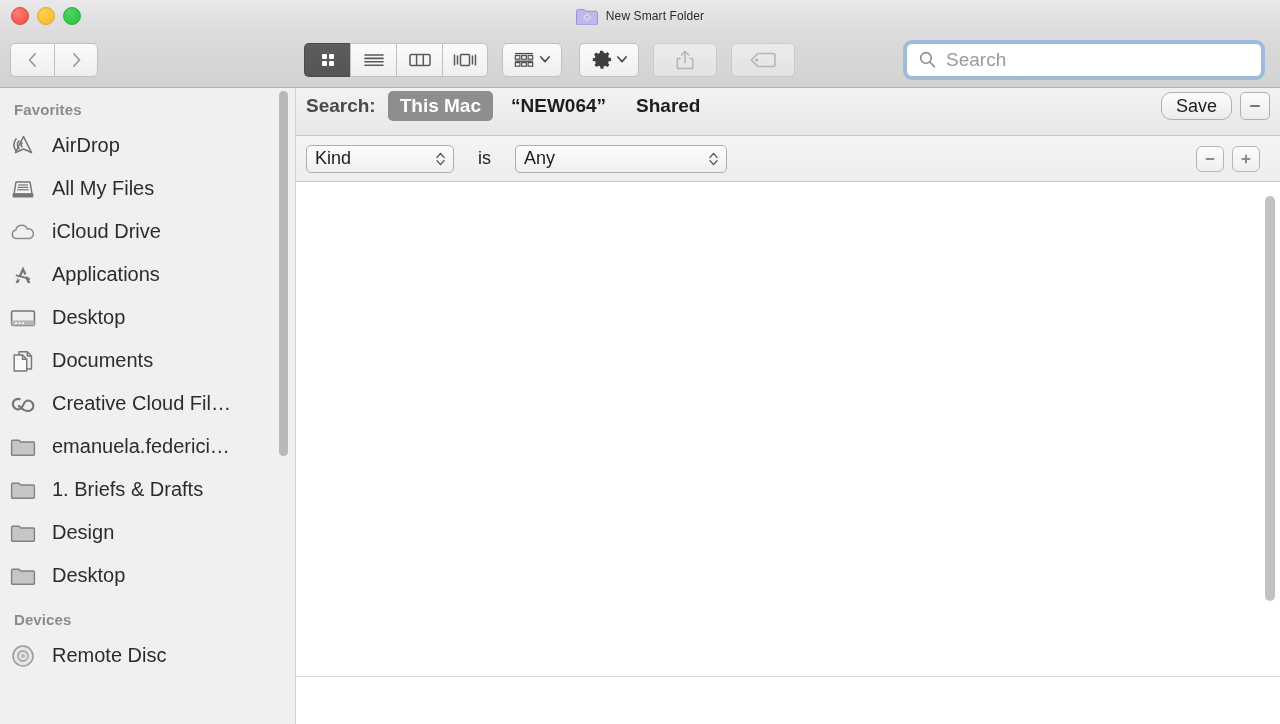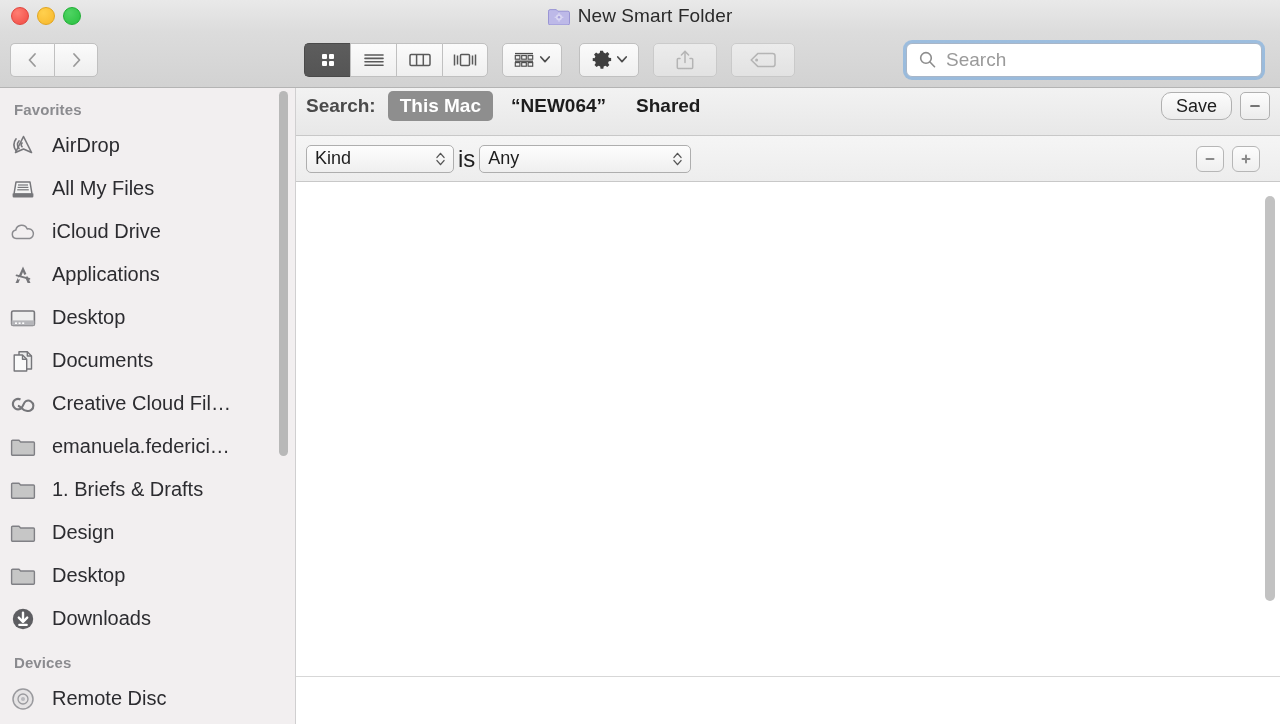--- a/index.html
+++ b/index.html
@@ -32,21 +32,21 @@
   .light.close  { background: radial-gradient(circle at 35% 30%, #ff7e72, #f04a43); border: 0.5px solid #e0443d; }
   .light.min    { background: radial-gradient(circle at 35% 30%, #ffd04e, #f7b72b); border: 0.5px solid #e1a51f; }
   .light.max    { background: radial-gradient(circle at 35% 30%, #4fd463, #28c03f); border: 0.5px solid #1fae34; }
 
   .title-center {
     position: absolute; left: 0; right: 0; top: 0; height: 32px;
     display: flex; align-items: center; justify-content: center; gap: 8px;
     pointer-events: none;
   }
   .title-text {
-    font-size: 19px; color: #2a2a2a; letter-spacing: 0.1px;
+    font-size: 12px; color: #2a2a2a; letter-spacing: 0.1px;
   }
   .smart-folder-icon { width: 22px; height: 17px; position: relative; display:block; }
 
   
   .toolbar {
     position: relative;
     height: 56px;
     flex: 0 0 56px;
     background: linear-gradient(to bottom, #dcdcdc 0%, #d2d2d2 100%);
     border-bottom: 1px solid #b4b4b4;
@@ -174,21 +174,21 @@
     height: 28px;
     background: linear-gradient(to bottom, #fdfdfd, #efefef);
     border: 1px solid #aeaeae; border-radius: 5px;
     display: flex; align-items: center; padding: 0 8px;
     position: relative;
   }
   .popup.kind { width: 148px; }
   .popup.any  { width: 212px; margin-left: 0; }
   .popup-text { font-size: 18px; color: #1d1d1d; }
   .popup-arrows { position: absolute; right: 7px; display: flex; flex-direction: column; align-items: center; }
-  .is-word { font-size: 24px; color: #1d1d1d; margin: 0 4px; }
+  .is-word { font-size: 18px; color: #1d1d1d; margin: 0 24px; }
   .criteria-right { position: absolute; right: 20px; display: flex; gap: 8px; }
   .round-btn {
     width: 28px; height: 26px;
     background: linear-gradient(to bottom, #fcfcfc, #efefef);
     border: 1px solid #b6b6b6; border-radius: 6px;
     display: flex; align-items: center; justify-content: center;
   }
 
   .file-area { flex: 1 1 auto; background: #ffffff; position: relative; min-height: 0; }
   .content-scroll {
@@ -458,30 +458,20 @@
 
       <div class="side-item">
         <span class="side-ico">
           <svg width="28" height="22" viewBox="0 0 28 22">
             <path d="M2.6 5.2 a1 1 0 0 1 1 -1 h6.4 l1.6 1.8 h12.8 a1 1 0 0 1 1 1 v11.2 a1 1 0 0 1 -1 1 h-20.8 a1 1 0 0 1 -1 -1 z" fill="#c6c6c6" stroke="#808085" stroke-width="1.4" stroke-linejoin="round"></path>
           </svg>
         </span>
         <span class="side-label">Desktop</span>
       </div>
 
-      <div class="side-item">
-        <span class="side-ico">
-          <svg width="26" height="26" viewBox="0 0 26 26">
-            <circle cx="13" cy="13" r="10.2" fill="#5e5e62"></circle>
-            <path d="M13 6.6 v8.6 M8.8 11.6 L13 16 L17.2 11.6" fill="none" stroke="#ffffff" stroke-width="2.4" stroke-linecap="round" stroke-linejoin="round"></path>
-            <rect x="8.2" y="17.8" width="9.6" height="2.2" rx="1" fill="#ffffff"></rect>
-          </svg>
-        </span>
-        <span class="side-label">Downloads</span>
-      </div>
 
       <div class="side-header" style="padding-top:14px">Devices</div>
 
       <div class="side-item">
         <span class="side-ico">
           <svg width="26" height="26" viewBox="0 0 26 26">
             <circle cx="13" cy="13" r="10" fill="#e6e4e5" stroke="#9a9a9e" stroke-width="1.5"></circle>
             <circle cx="13" cy="13" r="5" fill="none" stroke="#9a9a9e" stroke-width="1.3"></circle>
             <circle cx="13" cy="13" r="2" fill="#b8b8bc"></circle>
           </svg>

